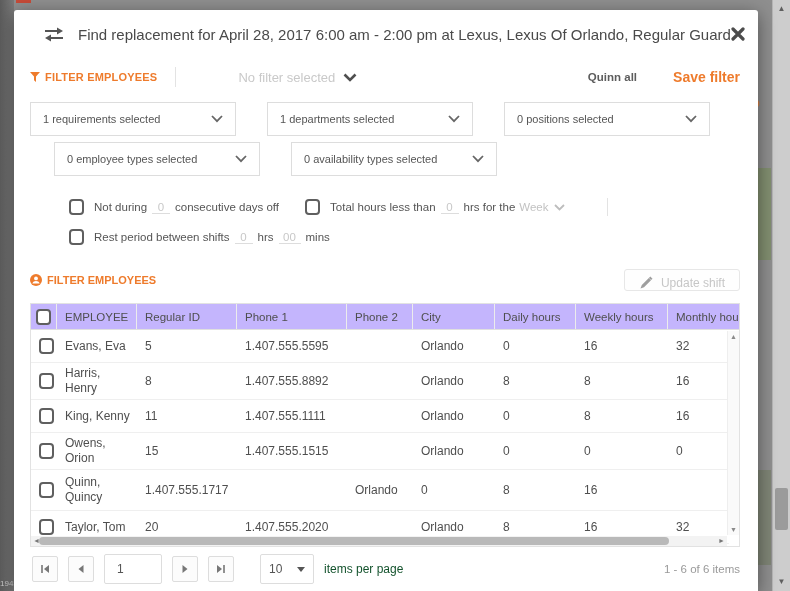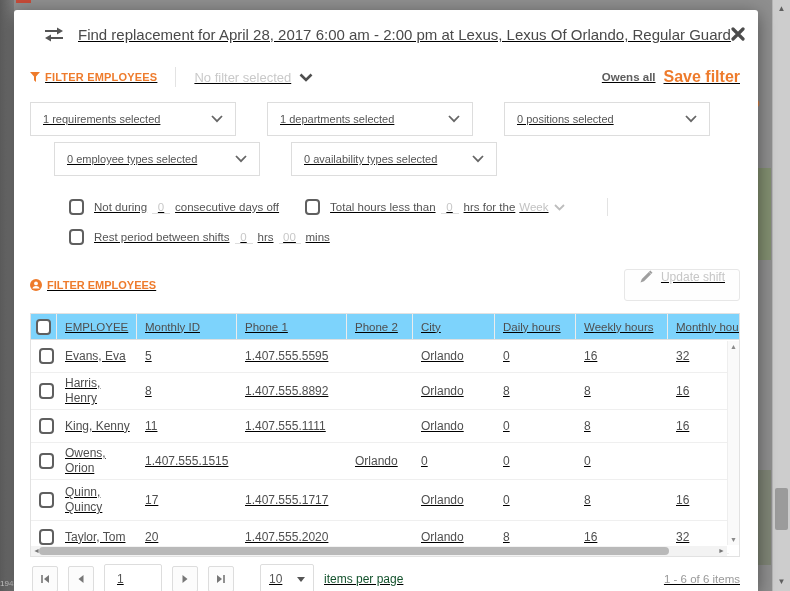--- a/index.html
+++ b/index.html
@@ -16,60 +16,60 @@
 
   
   .browser-scrollbar { position:absolute; right:0; top:0; width:18px; height:591px; background:#cdcdcd; border-left:1px solid #b5b5b5; z-index:3; }
   .browser-scrollbar .arrow { position:absolute; left:0; width:100%; text-align:center; font-size:8px; color:#5e5e5e; line-height:14px; }
   .browser-scrollbar .arrow.up { top:2px; }
   .browser-scrollbar .arrow.down { bottom:2px; }
   .browser-scrollbar .thumb { position:absolute; left:2px; top:488px; width:13px; height:42px; background:#9b9b9b; border-radius:2px; }
 
   
   .modal { position:absolute; left:14px; top:10px; width:744px; height:581px; background:#fff;
-           border-radius:3px 3px 0 0; box-shadow:0 4px 18px rgba(0,0,0,.45); z-index:10; overflow:hidden;text-decoration:underline; }
+           border-radius:3px 3px 0 0; box-shadow:0 4px 18px rgba(0,0,0,.45); z-index:10; overflow:hidden; }
   .modal-header { display:flex; align-items:center; height:48px; padding:0 18px 0 16px; }
   .swap-icon { display:inline-flex; margin:0 14px 0 14px; }
   .modal-title { font-size:15px; color:#4a4a4a; white-space:nowrap; }
   .close-btn { margin-left:auto; cursor:pointer; display:inline-flex; }
 
   
   .filter-bar { display:flex; align-items:center; height:22px; margin:8px 18px 0 16px; }
   .filter-label { display:flex; align-items:center; gap:5px; color:#ee7b2c; font-weight:bold; font-size:11px; letter-spacing:.2px; }
   .vdiv-tall { width:1px; height:20px; background:#e3e3e3; margin:0 18px; }
-  .no-filter { color:#c9c9c9; font-size:13px; display:flex; align-items:center; gap:8px; cursor:pointer; }
+  .no-filter { color:#c9c9c9; font-size:13px; display:flex; align-items:center; gap:8px; cursor:pointer;margin-left:44px; }
   .clear-all { margin-left:auto; color:#5d5d5d; font-size:11.5px; font-weight:bold; cursor:pointer; }
-  .save-filter { margin-left:8px; color:#ee7b2c; font-size:16px; font-weight:bold; cursor:pointer; }
+  .save-filter { margin-left:36px; color:#ee7b2c; font-size:14px; font-weight:bold; cursor:pointer; }
 
   
   .dd-row { display:flex; gap:31px; margin:14px 16px 0 16px; }
   .dd-row.second { margin-top:6px;padding-left:24px; }
   .dd-box { width:206px; height:34px; border:1px solid #ddd; background:#fff; display:flex; align-items:center;
             justify-content:space-between; padding:0 12px; font-size:11px; color:#555; cursor:pointer; }
 
   
   .adv { margin:22px 16px 0 16px; font-size:11.5px; color:#555; }
   .adv-row { display:flex; align-items:center; margin-top:0;padding-left:39px; }
   .adv-row + .adv-row { margin-top:13px; }
   .chk { width:15px; height:16px; border:2px solid #5f5f5f; border-radius:4px; background:#fff; margin-right:10px; cursor:pointer; flex:none; }
   .num-input { display:inline-block; min-width:18px; text-align:center; border-bottom:1px solid #ddd; color:#c8c8c8; margin:0 5px; cursor:text; }
   .group2 { display:flex; align-items:center; margin-left:26px; }
   .week-dd { color:#c2c2c2; display:inline-flex; align-items:center; gap:5px; margin-left:4px; cursor:pointer; }
   .adv-vdiv { width:1px; height:18px; background:#e3e3e3; margin-left:42px; }
 
   
   .section-row { display:flex; align-items:center; margin:24px 18px 0 16px; }
   .emp-label { display:flex; align-items:center; gap:5px; color:#ee7b2c; font-weight:bold; font-size:11px; }
-  .update-btn { margin-left:auto; height:32px; padding:0 14px; border:1px solid #e7e7e7; border-radius:3px; background:#fefefe;
-                display:flex; align-items:flex-start; gap:8px; color:#c6c6c6; font-size:12px; cursor:default; }
+  .update-btn { margin-left:auto; height:22px; padding:0 14px; border:1px solid #e7e7e7; border-radius:3px; background:#fefefe;
+                display:flex; align-items:flex-end; gap:8px; color:#c6c6c6; font-size:12px; cursor:default; }
 
   
   .emp-table { position:relative; margin:12px 16px 0 16px; width:710px; height:244px; border:1px solid #e2e2e2; background:#fff; }
   .tgrid { display:grid; grid-template-columns:26px 80px 100px 110px 66px 82px 81px 92px 1fr; align-items:center; }
-  .thead { height:26px; background:#7dd3fc; border-bottom:1px solid #e0e0e0; }
+  .thead { height:26px; background:#c4b5fd; border-bottom:1px solid #e0e0e0; }
   .thead > div { font-size:11.5px; color:#4f4f4f; padding-left:8px; height:100%; display:flex; align-items:center;
                  border-right:1px solid #ececec; white-space:nowrap; overflow:hidden; }
   .thead > div:last-child { border-right:none; }
   .tbody { width:698px; }
   .trow { min-height:33px; border-bottom:1px solid #efefef; }
   .trow > div { font-size:12px; color:#4f4f4f; padding:3px 4px 3px 8px; line-height:1.25; overflow:hidden; }
   .cell-chk { display:flex; justify-content:center; }
   .cell-chk .chk { margin:0; }
 
   .vscroll { position:absolute; right:0; top:27px; bottom:11px; width:12px; background:#fafafa; border-left:1px solid #eee; cursor:pointer; }
@@ -134,21 +134,21 @@
         </svg>
       <span>FILTER EMPLOYEES</span>
     </span>
     <span class="vdiv-tall"></span>
     <span class="no-filter">
       <span>No filter selected</span>
       <svg width="14" height="9" viewBox="0 0 14 9">
           <path d="M1.5 1.5 L7 7 L12.5 1.5" stroke="#4f4f4f" stroke-width="2.6" fill="none"></path>
         </svg>
     </span>
-    <span class="clear-all">Owens all</span>
+    <span class="clear-all">Quinn all</span>
     <span class="save-filter">Save filter</span>
   </div>
 
   <div class="dd-row">
     <div class="dd-box">
       <span>1 requirements selected</span>
       <svg width="12" height="8" viewBox="0 0 12 8">
           <path d="M1 1 L6 6.2 L11 1" stroke="#666" stroke-width="1.8" fill="none"></path>
         </svg>
     </div>
@@ -227,21 +227,21 @@
       <span>Update shift</span>
     </div>
   </div>
 
   <div class="emp-table">
     <div class="tgrid thead">
       <div class="cell-chk" style="border-right:1px solid #ececec;padding-left:0">
         <span class="chk"></span>
       </div>
       <div>EMPLOYEE</div>
-      <div>Monthly ID</div>
+      <div>Regular ID</div>
       <div>Phone 1</div>
       <div>Phone 2</div>
       <div>City</div>
       <div>Daily hours</div>
       <div>Weekly hours</div>
       <div>Monthly hours</div>
     </div>
 
     <div class="tbody">
       <div class="tgrid trow">
@@ -281,33 +281,33 @@
         <div>Orlando</div>
         <div>0</div>
         <div>8</div>
         <div>16</div>
       </div>
       <div class="tgrid trow">
         <div class="cell-chk">
             <span class="chk"></span>
           </div>
         <div>Owens, Orion</div>
+        <div>15</div>
         <div>1.407.555.1515</div>
         <div></div>
         <div>Orlando</div>
         <div>0</div>
         <div>0</div>
         <div>0</div>
       </div>
       <div class="tgrid trow" style="min-height:41px">
         <div class="cell-chk">
             <span class="chk"></span>
           </div>
         <div>Quinn, Quincy</div>
-        <div>17</div>
         <div>1.407.555.1717</div>
         <div></div>
         <div>Orlando</div>
         <div>0</div>
         <div>8</div>
         <div>16</div>
       </div>
       <div class="tgrid trow">
         <div class="cell-chk">
             <span class="chk"></span>

